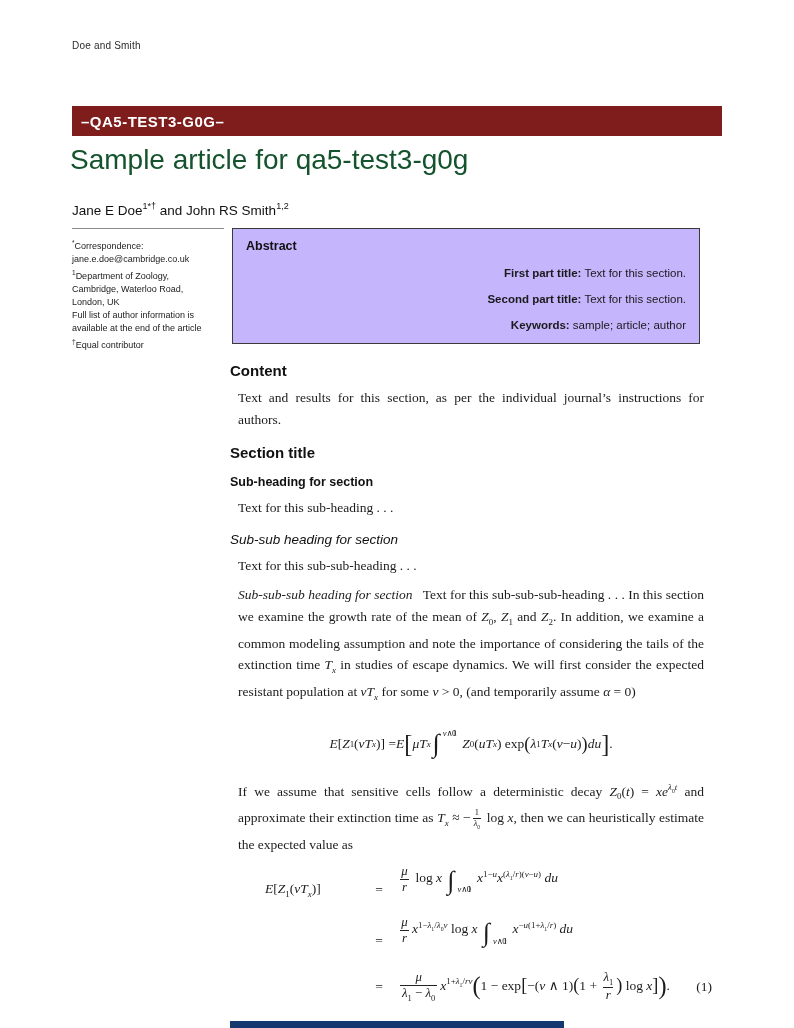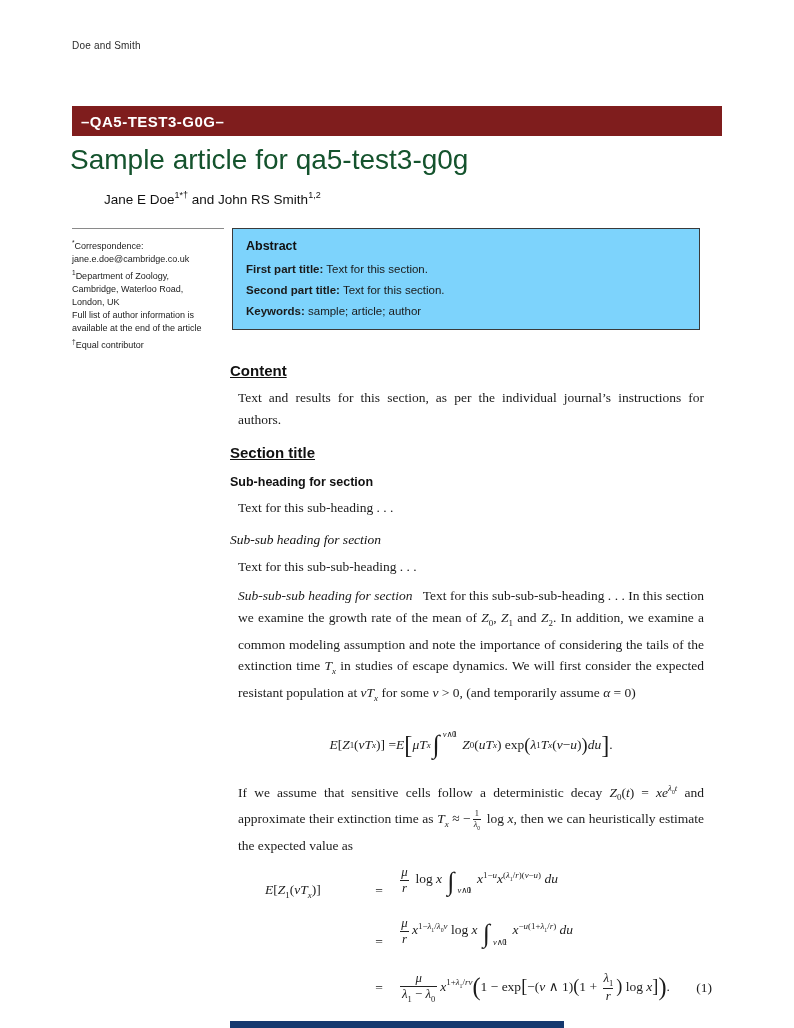--- a/index.html
+++ b/index.html
@@ -7,45 +7,45 @@
     position:relative;width:794px;height:1028px;background:#ffffff;overflow:hidden;
     font-family:"Liberation Sans",sans-serif;color:#1c1c1c;
   }
   .running-head{position:absolute;left:72px;top:40px;font-size:10px;color:#2b2b2b;letter-spacing:.2px;}
   .banner{
     position:absolute;left:72px;top:106px;width:650px;height:30px;
     display:flex;align-items:center;padding-left:9px;box-sizing:border-box;
   }
   .banner span{color:#ffffff;font-size:15px;font-weight:bold;letter-spacing:.5px;}
   .title{position:absolute;left:70px;top:144px;margin:0;font-size:28px;font-weight:400;color:#14532d;}
-  .authors{position:absolute;left:72px;top:190px;font-size:13.5px;color:#111;margin-left:32px;}
+  .authors{position:absolute;left:72px;top:201px;font-size:13.5px;color:#111;}
   .authors sup{font-size:9px;}
 
   .sidebar{
     position:absolute;left:72px;top:228px;width:152px;
     border-top:1px solid #8a8a8a;padding-top:7px;
     font-size:9px;line-height:13px;color:#1a1a1a;
   }
   .sidebar sup{font-size:6.5px;}
 
   .abstract-box{
     position:absolute;left:232px;top:228px;width:468px;box-sizing:border-box;
-    border:1.2px solid #3a3a3a;padding:10px 13px 12px 13px;background:#7dd3fc;
+    border:1.2px solid #3a3a3a;padding:10px 13px 12px 13px;background:#c4b5fd;
   }
   .abstract-box h2{margin:0 0 10px 0;font-size:12.5px;font-weight:bold;color:#111;}
-  .abs-line{font-size:11.5px;margin:0 0 9px 0;color:#1a1a1a;}
+  .abs-line{font-size:11.5px;margin:14px 0 9px 0;color:#1a1a1a;text-align:right;}
   .abs-line:last-child{margin-bottom:0;}
   .abs-line .lab{font-weight:bold;}
 
   .main{position:absolute;left:230px;top:362px;width:482px;}
-  .h-section{margin:0 0 6px 0;font-size:15px;font-weight:bold;color:#111;text-decoration:underline;}
+  .h-section{margin:0 0 6px 0;font-size:15px;font-weight:bold;color:#111;}
   .h-section.mt{margin-top:14px;}
   .h-sub{margin:14px 0 4px 0;font-size:12.5px;font-weight:700;color:#111;}
   .h-subsub{margin:13px 0 3px 0;font-size:13.5px;font-weight:400;font-style:italic;
-    font-family:Liberation Serif, serif;color:#111;}
+    font-family:Liberation Sans, sans-serif;color:#111;}
   .body-p{
     margin:8px;font-family:"Liberation Serif",serif;font-size:13.5px;line-height:21.5px;
     text-align:justify;color:#1b1b1b;
   }
   .body-p.para{margin-top:8px;}
   .body-p sup,.body-p sub,.eq sup,.eq sub{font-size:.66em;}
 
   
   .eq{font-family:"Liberation Serif",serif;font-size:13.5px;color:#1b1b1b;}
   .eq1{margin:12px 0 10px 0;text-align:center;height:46px;display:flex;align-items:center;justify-content:center;}

